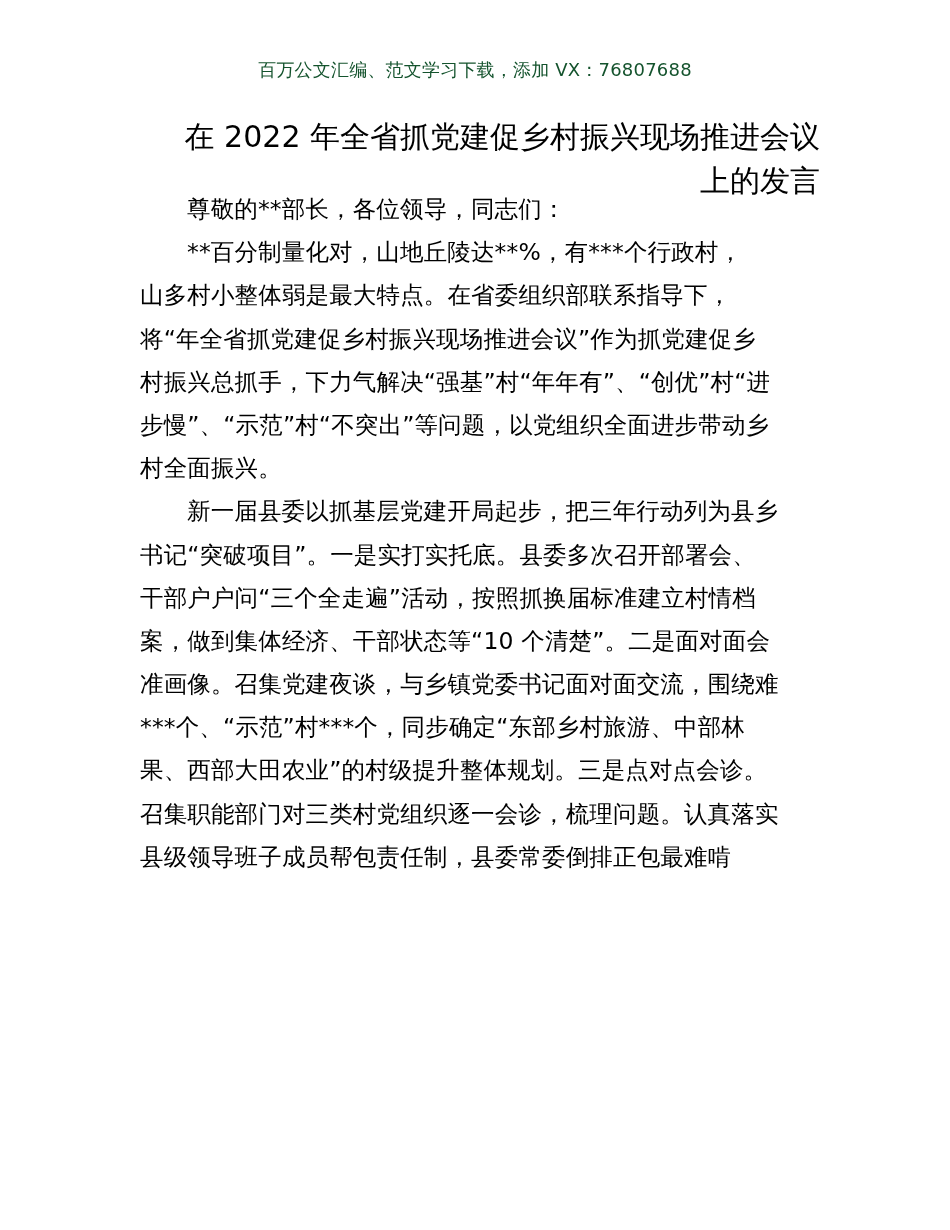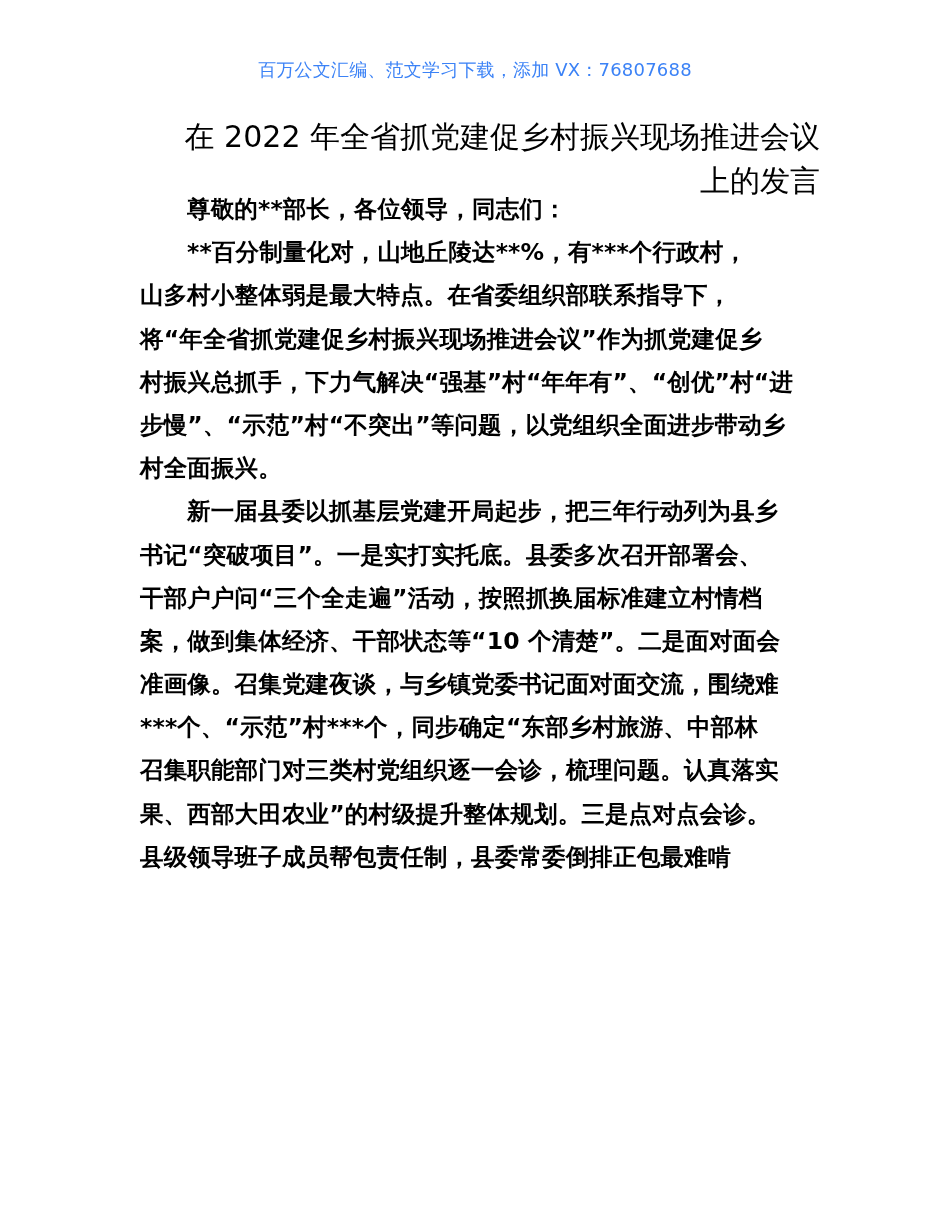--- a/index.html
+++ b/index.html
@@ -1,22 +1,22 @@
 <!DOCTYPE html>
 <html><head>
 <meta charset="utf-8">
 <style>
   html, body { margin: 0; padding: 0; background: #ffffff; }
   body { width: 950px; height: 1230px; position: relative; overflow: hidden;
          font-family: "DejaVu Sans", "Liberation Sans", sans-serif; color: #000; }
   .watermark { position: absolute; top: 56px; left: 0; width: 950px; text-align: center;
-               font-size: 18px; line-height: 28px; color: #3b82f6; letter-spacing: 0.2px; }
+               font-size: 18px; line-height: 28px; color: #14532d; letter-spacing: 0.2px; }
   .title { position: absolute; top: 115px; left: 130px; width: 690px; text-align: right;
            font-size: 30px; line-height: 44px; font-weight: normal; margin: 0; }
-  .body-text { position: absolute; top: 188px; left: 140px; width: 672px; font-weight: bold; }
+  .body-text { position: absolute; top: 188px; left: 140px; width: 672px; }
   .line { font-size: 23.5px; line-height: 43.2px; height: 43.2px; white-space: nowrap;
           letter-spacing: 0.15px; }
   .indent { padding-left: 47px; }
 </style>
 </head>
 <body>
 
 <div class="watermark">百万公文汇编、范文学习下载，添加 VX：76807688</div>
 
 <h1 class="title">
@@ -31,16 +31,16 @@
   <div class="line">将“年全省抓党建促乡村振兴现场推进会议”作为抓党建促乡</div>
   <div class="line">村振兴总抓手，下力气解决“强基”村“年年有”、“创优”村“进</div>
   <div class="line">步慢”、“示范”村“不突出”等问题，以党组织全面进步带动乡</div>
   <div class="line">村全面振兴。</div>
   <div class="line indent">新一届县委以抓基层党建开局起步，把三年行动列为县乡</div>
   <div class="line">书记“突破项目”。一是实打实托底。县委多次召开部署会、</div>
   <div class="line">干部户户问“三个全走遍”活动，按照抓换届标准建立村情档</div>
   <div class="line">案，做到集体经济、干部状态等“10 个清楚”。二是面对面会</div>
   <div class="line">准画像。召集党建夜谈，与乡镇党委书记面对面交流，围绕难</div>
   <div class="line">***个、“示范”村***个，同步确定“东部乡村旅游、中部林</div>
+  <div class="line">果、西部大田农业”的村级提升整体规划。三是点对点会诊。</div>
   <div class="line">召集职能部门对三类村党组织逐一会诊，梳理问题。认真落实</div>
-  <div class="line">果、西部大田农业”的村级提升整体规划。三是点对点会诊。</div>
   <div class="line">县级领导班子成员帮包责任制，县委常委倒排正包最难啃</div>
 </div>
 
 </body></html>

